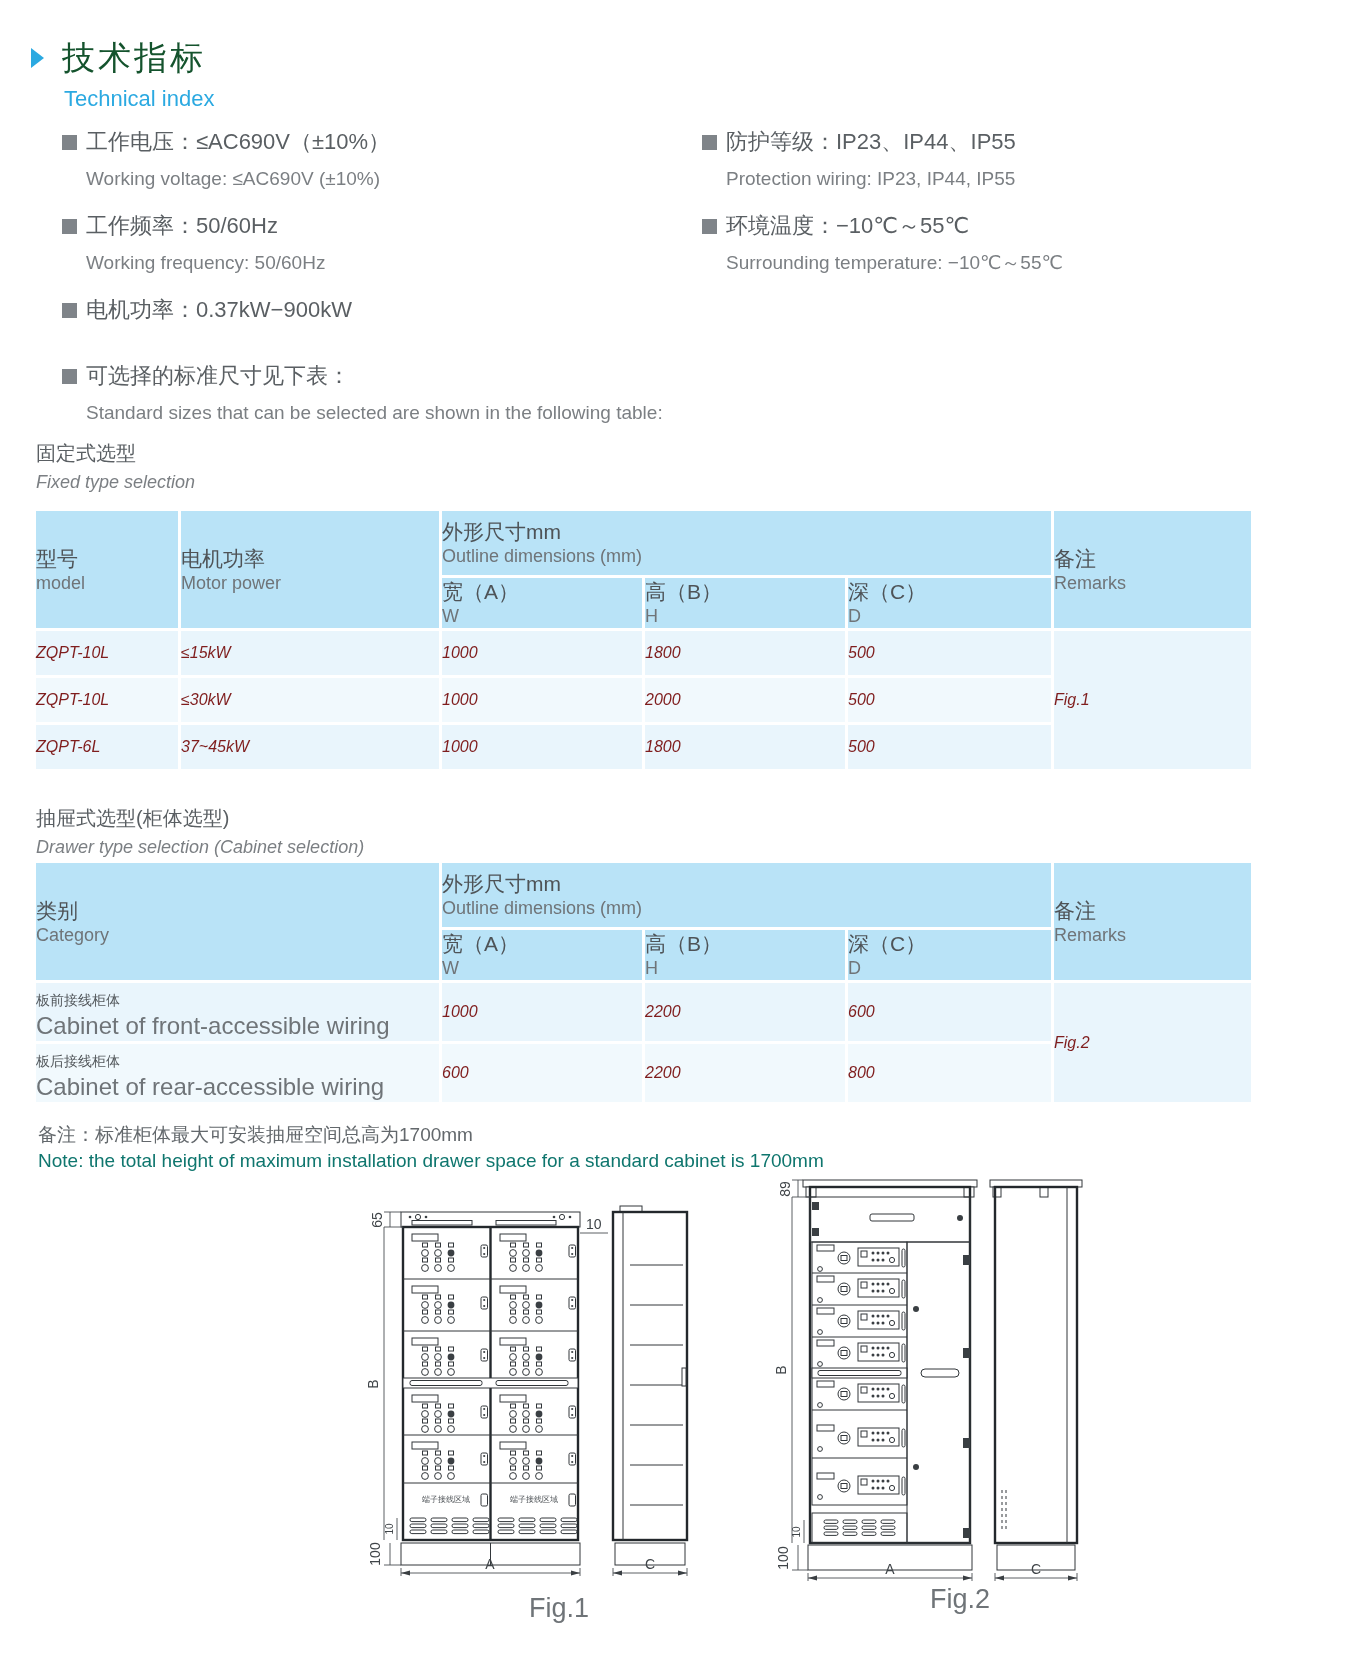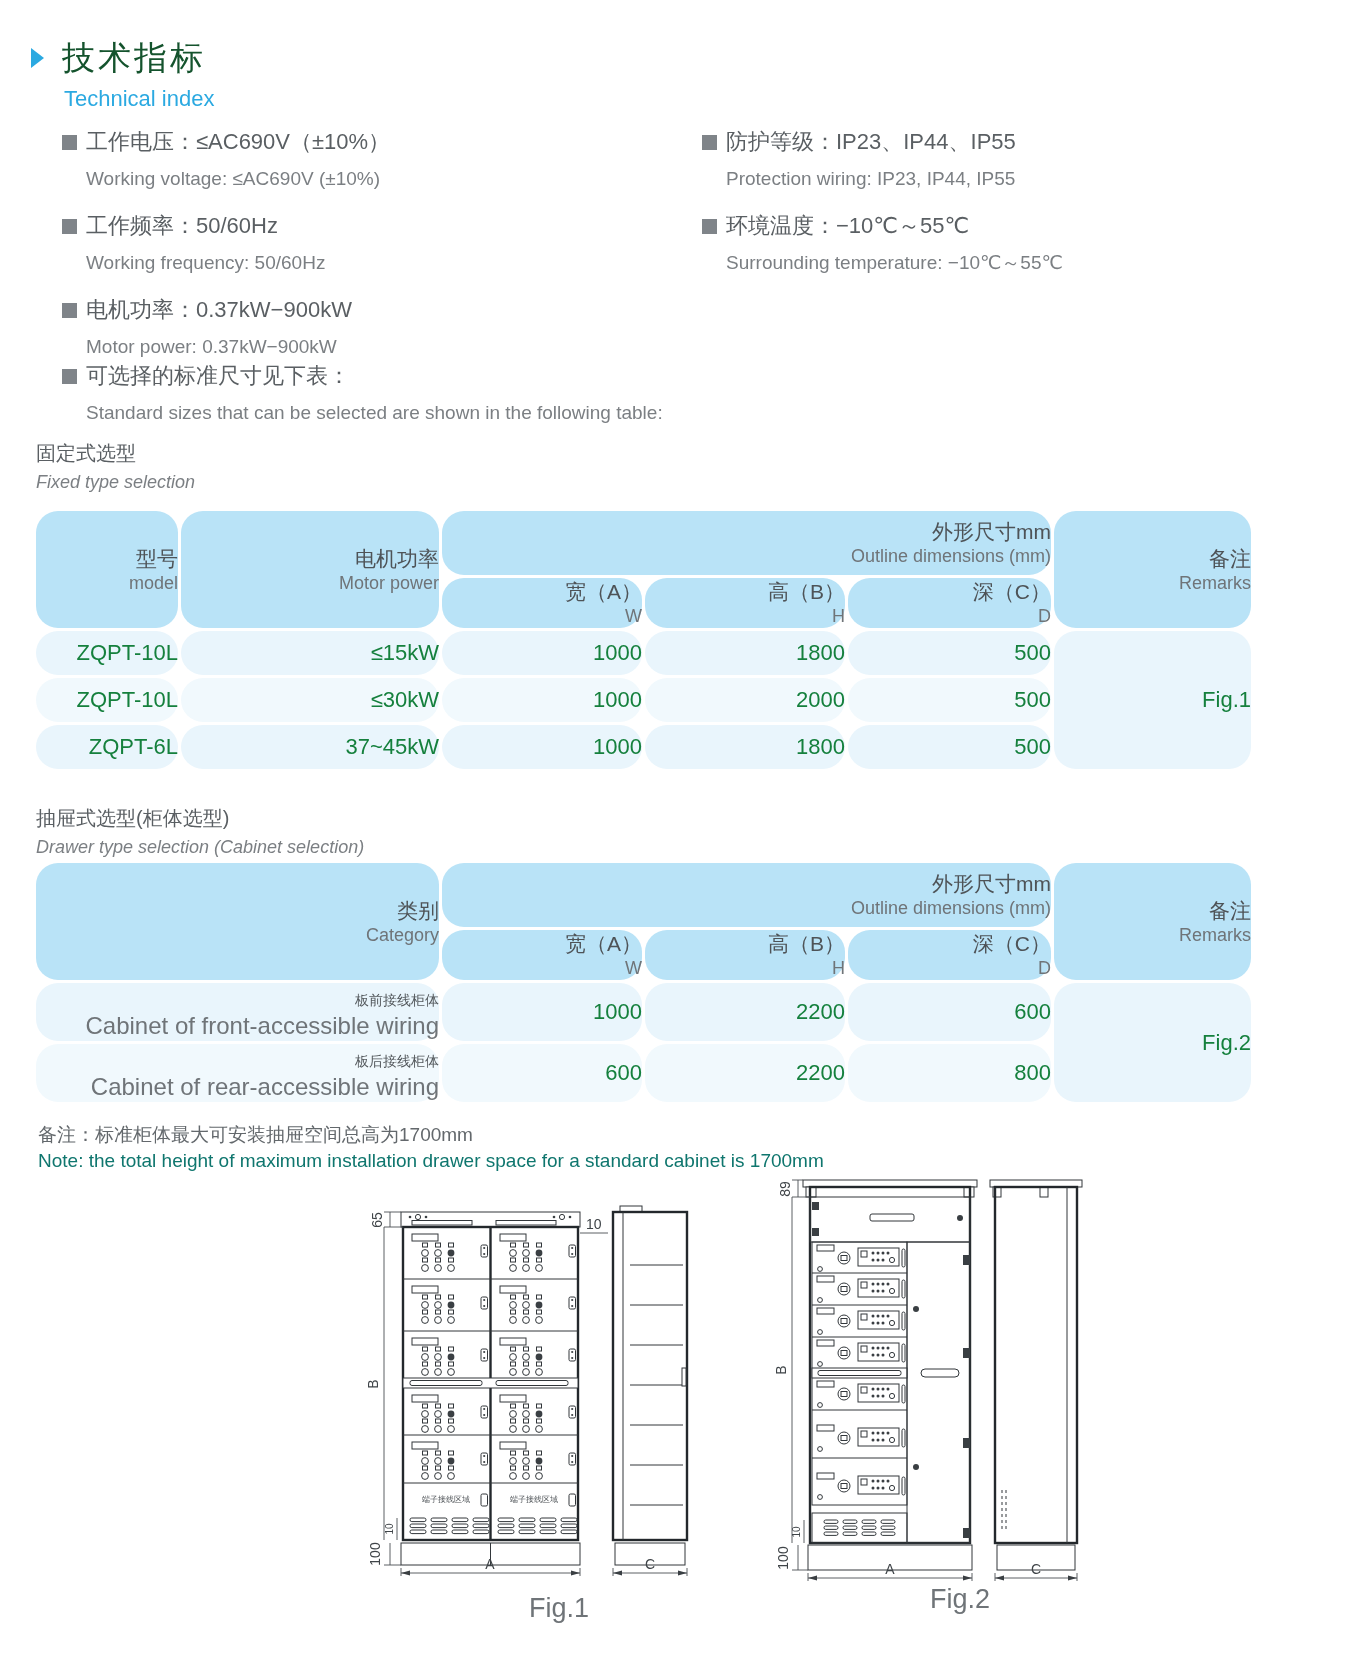--- a/index.html
+++ b/index.html
@@ -14,27 +14,27 @@
   .title-en{font-size:22px;color:#2BA9E1;}
   
   .spec-item{margin-bottom:21px;}
   .spec-zh{font-size:22px;color:#5A5F63;display:flex;align-items:center;line-height:28px;}
   .bullet{width:15px;height:15px;background:#7F8489;display:inline-block;margin-right:9px;flex:0 0 auto;}
   .spec-en{font-size:19px;color:#7B7F83;margin:11px 0 0 24px;line-height:24px;}
   .section-zh{font-size:20px;color:#5A5F63;}
   .section-en{font-size:18px;color:#7B7F83;margin-top:5px;font-style:italic;}
   
   table.spec-table{border-collapse:separate;border-spacing:3px;table-layout:fixed;}
-  table.spec-table td{text-align:right;vertical-align:middle;padding:0;border-radius:22px;}
+  table.spec-table td{text-align:left;vertical-align:middle;padding:0;}
   td.hc{background:#B9E3F7;}
   td.dc{background:#E9F5FC;}
   td.dc2{background:#F1F9FD;}
   .h-zh{font-size:21px;color:#4E5357;line-height:27px;}
   .h-en{font-size:18px;color:#6F7478;line-height:23px;}
-  .c-val{font-size:22px;color:#15803d;}
+  .c-val{font-size:16px;color:#7f1d1d;font-style:italic;}
   .c-zh{font-size:14px;color:#53585C;line-height:27px;}
   .c-en{font-size:24px;color:#6F7478;line-height:23px;}
   tr.hrow1 td{height:64px;}
   tr.hrow2 td{height:43px;}
   tr.drow td{height:44px;}
   tr.drow2 td{height:58px;}
   .note-zh{font-size:19px;color:#63686C;}
   .note-en{font-size:19px;color:#0f766e;}
   
   .ln{stroke:#32373B;stroke-width:1;fill:none;}
@@ -69,21 +69,20 @@
         <span class="bullet"></span>
         <span>工作频率：50/60Hz</span>
       </div>
     <div class="spec-en">Working frequency: 50/60Hz</div>
   </div>
   <div class="spec-item">
     <div class="spec-zh">
         <span class="bullet"></span>
         <span>电机功率：0.37kW−900kW</span>
       </div>
-    <div class="spec-en">Motor power: 0.37kW−900kW</div>
   </div>
 </div>
 
 <div class="abs" style="left:702px;top:128px;width:620px;">
   <div class="spec-item">
     <div class="spec-zh">
         <span class="bullet"></span>
         <span>防护等级：IP23、IP44、IP55</span>
       </div>
     <div class="spec-en">Protection wiring: IP23, IP44, IP55</div>

